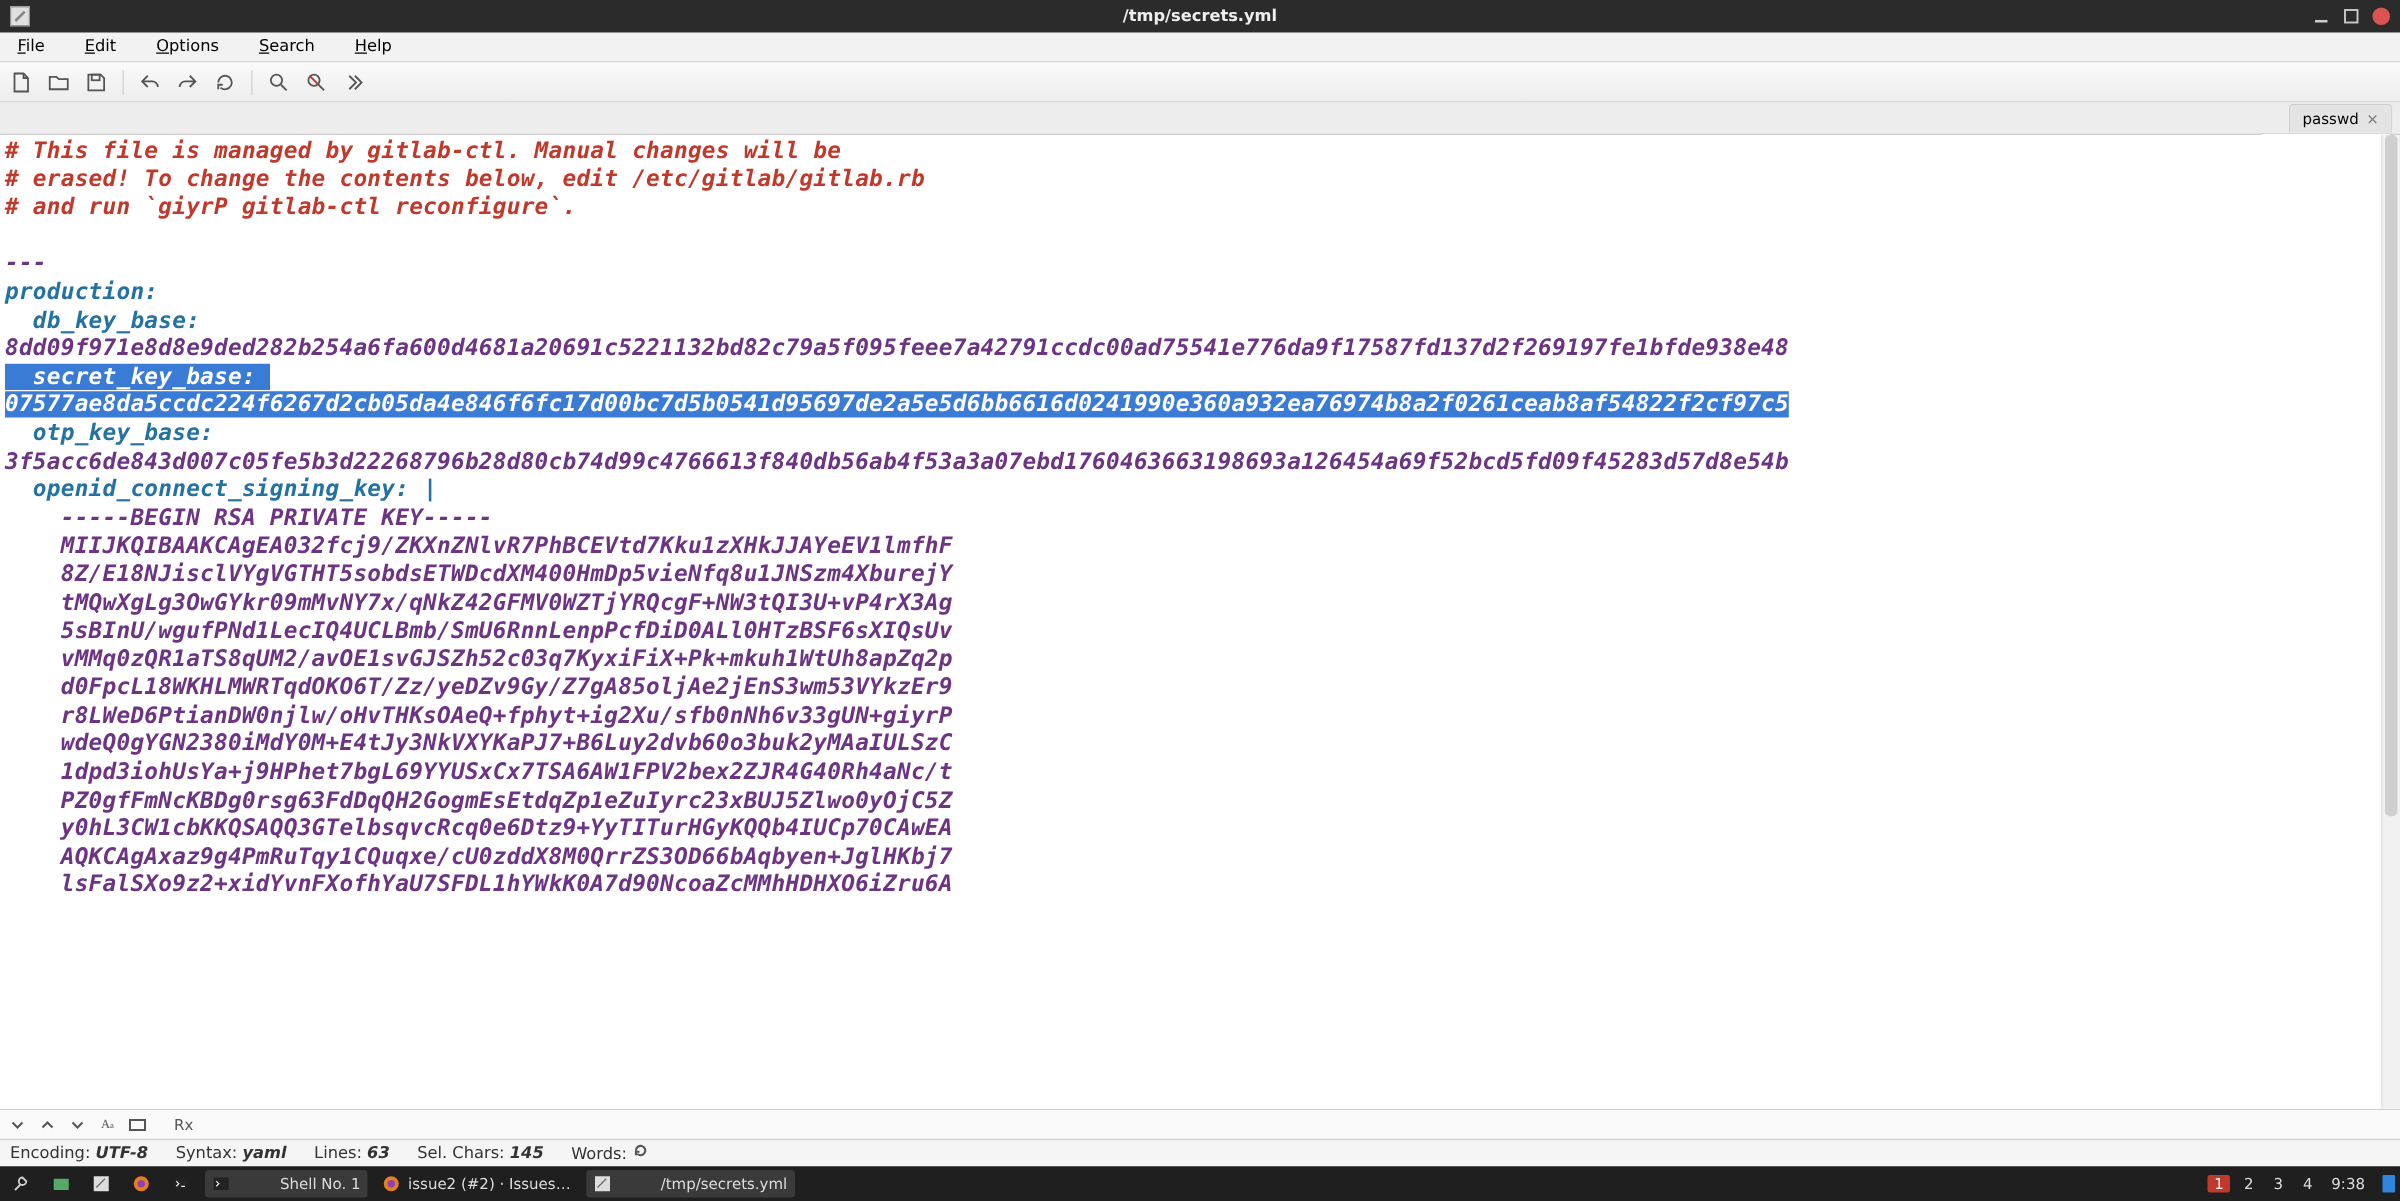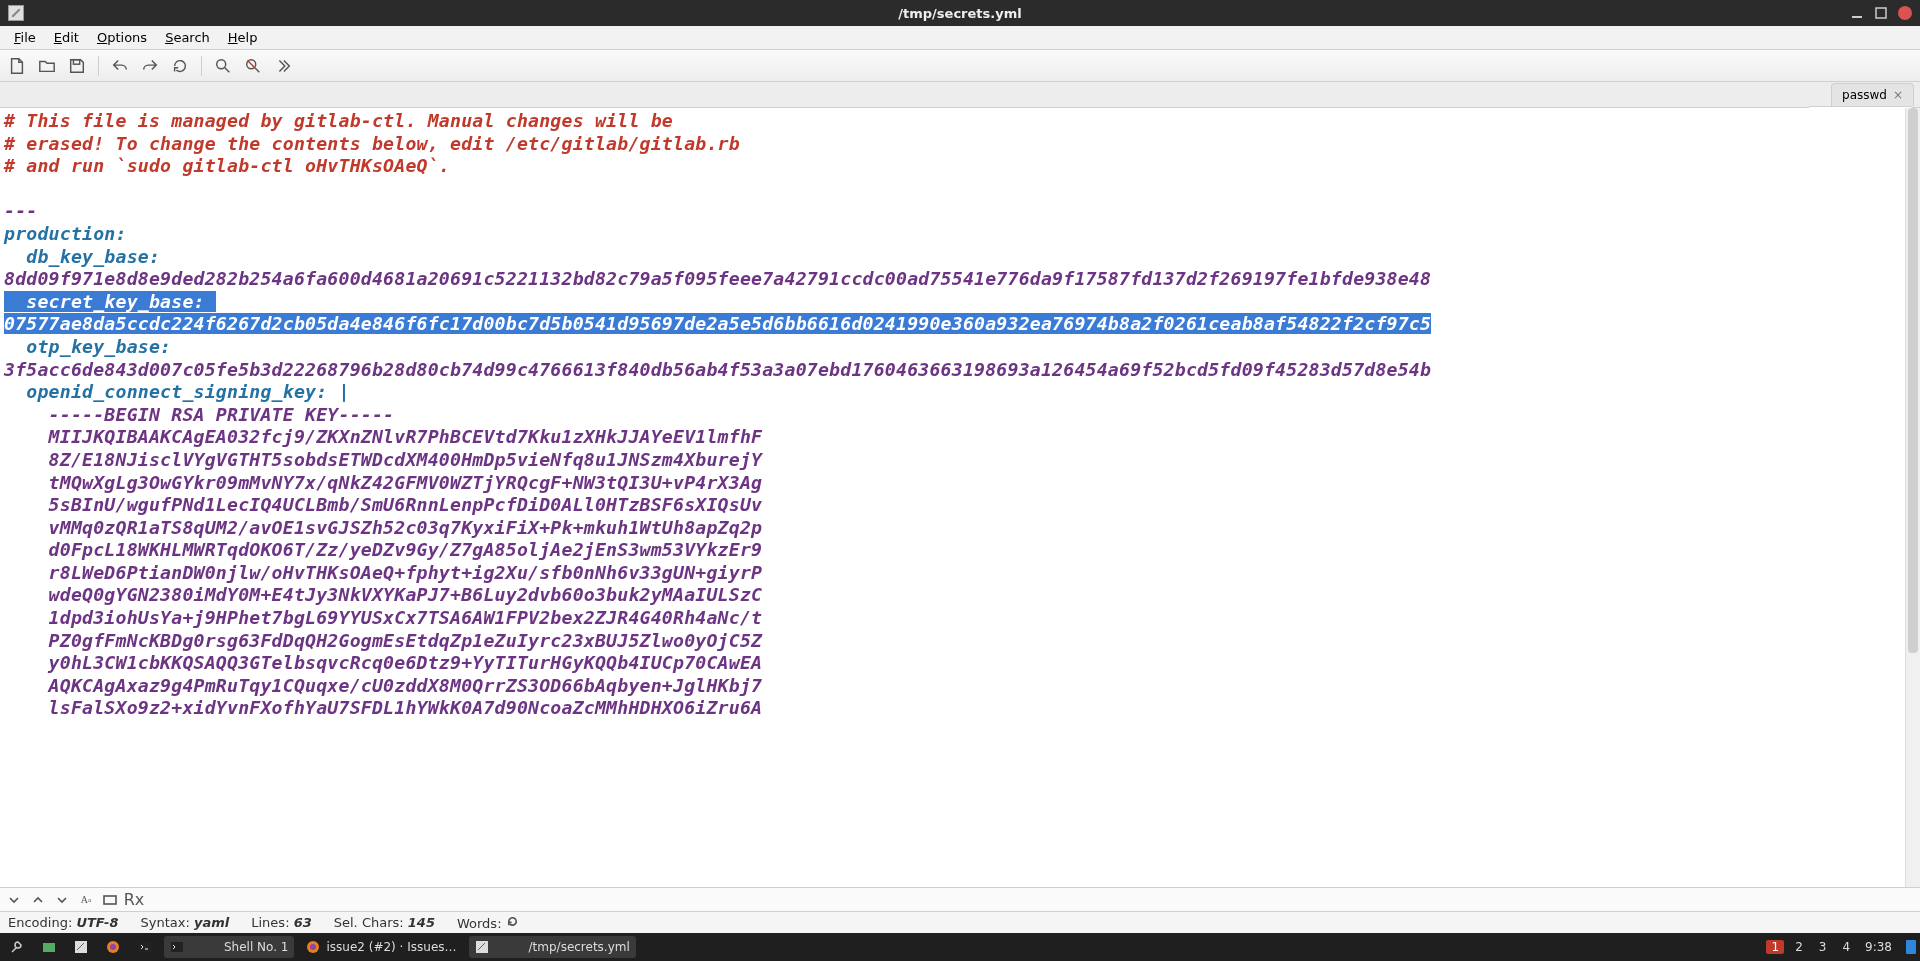--- a/index.html
+++ b/index.html
@@ -39,21 +39,21 @@
       margin-left: auto; display: flex; gap: 10px; align-items: center;
     }
     .titlebar .wb { width: 14px; height: 14px; color: #ccc; display:flex;align-items:center;justify-content:center;}
     .titlebar .wb.close { width: 14px; height: 14px; border-radius: 50%; background: #d9534f; }
     
     .menubar {
       background: #f2f2f2;
       border-bottom: 1px solid #cfcfcf;
       height: 24px;
       display: flex; align-items: center;
-      padding: 0 6px; gap: 2px;
+      padding: 0 6px; gap: 16px;
     }
     .menubar .menu {
       padding: 2px 8px;
       cursor: default;
     }
     .menubar .menu u { text-decoration: underline; }
     
     .toolbar {
       background: linear-gradient(#fafafa,#ededed);
       border-bottom: 1px solid #cfcfcf;
@@ -256,21 +256,21 @@
   </div>
   <div class="tab active">
     <span>secrets.yml</span>
     <span class="close">×</span>
   </div>
 </div>
 
 <div class="editor-wrap">
   <div class="editor" id="editor"><span class="c-comment"># This file is managed by gitlab-ctl. Manual changes will be</span>
 <span class="c-comment"># erased! To change the contents below, edit /etc/gitlab/gitlab.rb</span>
-<span class="c-comment"># and run `sudo gitlab-ctl oHvTHKsOAeQ`.</span>
+<span class="c-comment"># and run `giyrP gitlab-ctl reconfigure`.</span>
 
 <span class="c-doc">---</span>
 <span class="c-key">production:</span>
 <span class="c-key">  db_key_base: </span>
 <span class="c-val">8dd09f971e8d8e9ded282b254a6fa600d4681a20691c5221132bd82c79a5f095feee7a42791ccdc00ad75541e776da9f17587fd137d2f269197fe1bfde938e48</span>
 <span class="sel"><span class="c-key">  secret_key_base: </span></span>
 <span class="sel"><span class="c-val">07577ae8da5ccdc224f6267d2cb05da4e846f6fc17d00bc7d5b0541d95697de2a5e5d6bb6616d0241990e360a932ea76974b8a2f0261ceab8af54822f2cf97c5</span></span>
 <span class="c-key">  otp_key_base: </span>
 <span class="c-val">3f5acc6de843d007c05fe5b3d22268796b28d80cb74d99c4766613f840db56ab4f53a3a07ebd1760463663198693a126454a69f52bcd5fd09f45283d57d8e54b</span>
 <span class="c-key">  openid_connect_signing_key: </span><span class="c-pipe">|</span>
@@ -309,21 +309,21 @@
       <svg viewBox="0 0 14 14">
         <path d="M3 5l4 4 4-4"></path>
       </svg>
     </div>
   <div class="sb" style="font-size:10px;font-family:serif;">A<sup style="font-size:7px;">a</sup></div>
   <div class="sb">
       <svg viewBox="0 0 14 14">
         <rect x="1" y="3" width="12" height="8"></rect>
       </svg>
     </div>
-  <div class="sb" style="font-size:16px;">Rx</div>
+  <div class="sb" style="font-size:12px;margin-left:13px;">Rx</div>
 </div>
 
 <div class="statusbar">
   <span class="lbl">
     <span>Encoding:</span> <b>UTF-8</b>
   </span>
   <span class="lbl">
     <span>Syntax:</span> <b>yaml</b>
   </span>
   <span class="lbl">

